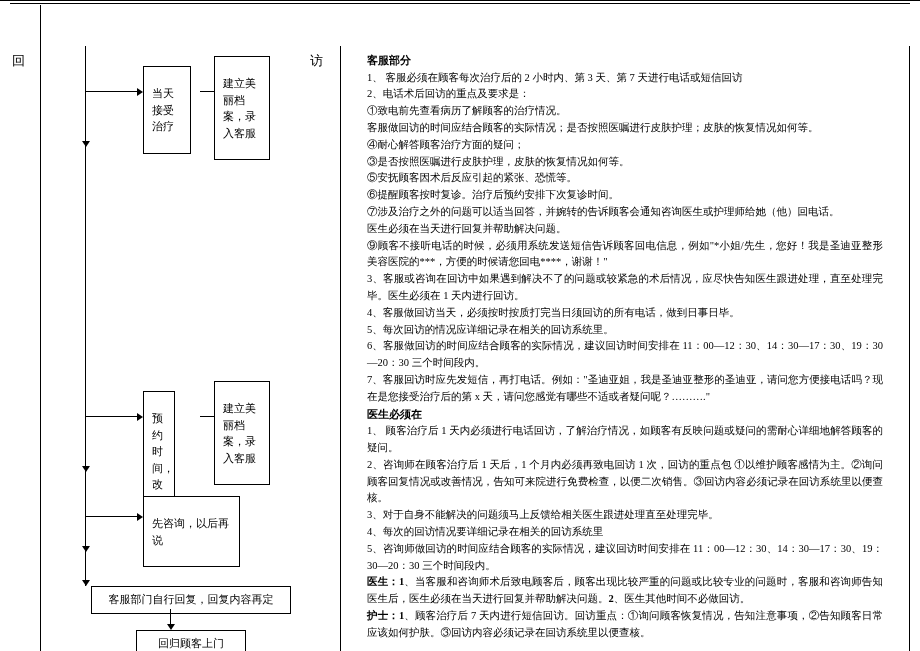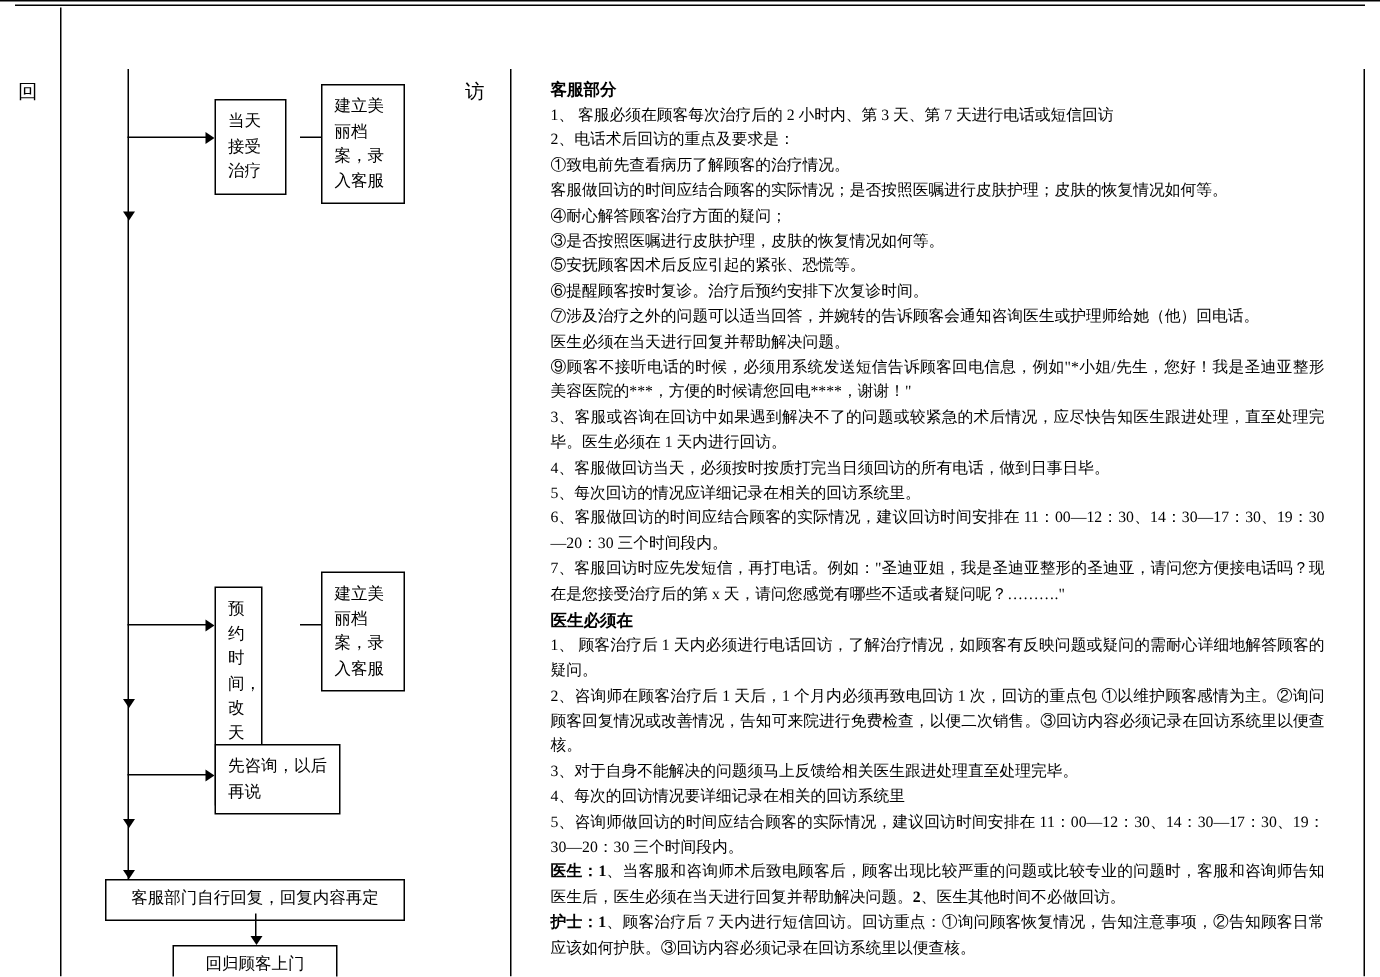--- a/index.html
+++ b/index.html
@@ -78,31 +78,32 @@
       width: 0;
       height: 0;
       border-top: 4px solid transparent;
       border-bottom: 4px solid transparent;
       border-left: 6px solid #000;
     }
     .box {
       position: absolute;
       border: 1px solid #000;
       background: #fff;
-      padding: 6px 8px;
+      padding: 18px 8px;
       font-size: 11px;
       line-height: 1.5;
     }
     .box-wide {
       position: absolute;
       border: 1px solid #000;
       background: #fff;
       padding: 4px 10px;
       font-size: 11px;
       text-align: center;
+      margin-left: 21px;
     }
     .right-content {
       position: absolute;
       left: 340px;
       top: 45px;
       right: 10px;
       bottom: 0;
       border-left: 1px solid #000;
       border-right: 1px solid #000;
       overflow: hidden;
@@ -149,21 +150,21 @@
       <span>预约时间，改天接受</span>
     </div>
     <div class="h-connector" style="left:145px; top:370px; width:14px;"></div>
     <div class="box" style="left:159px; top:335px; width:56px;">
       <span>建立美丽档案，录入客服</span>
     </div>
     <div class="arrow-down" style="top:420px;"></div>
 
     <div class="h-connector" style="left:30px; top:470px; width:55px;"></div>
     <div class="arrow-right" style="left:82px; top:467px;"></div>
-    <div class="box" style="left:88px; top:450px; width:84px;">
+    <div class="box" style="left:88px; top:450px; width:97px;">
       <span>先咨询，以后再说</span>
     </div>
     <div class="arrow-down" style="top:500px;"></div>
 
     <div class="arrow-down" style="top:534px;"></div>
     <div class="box-wide" style="left:15px; top:540px; width:200px;">
       <span>客服部门自行回复，回复内容再定</span>
     </div>
 
     <div style="position:absolute; left:115px; top:563px; height:18px; border-left:1px solid #000;"></div>

